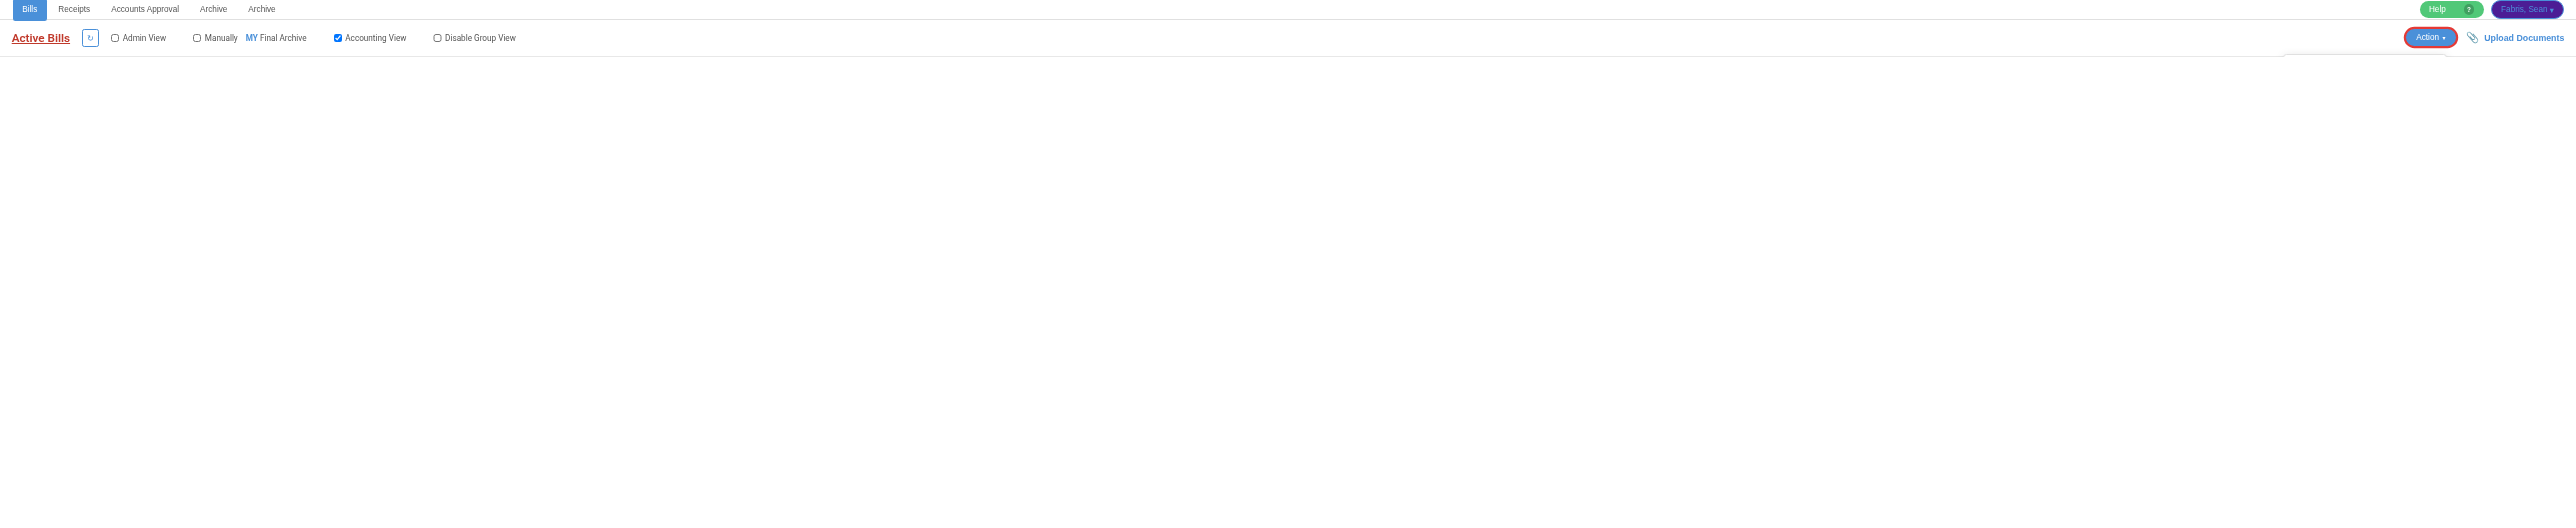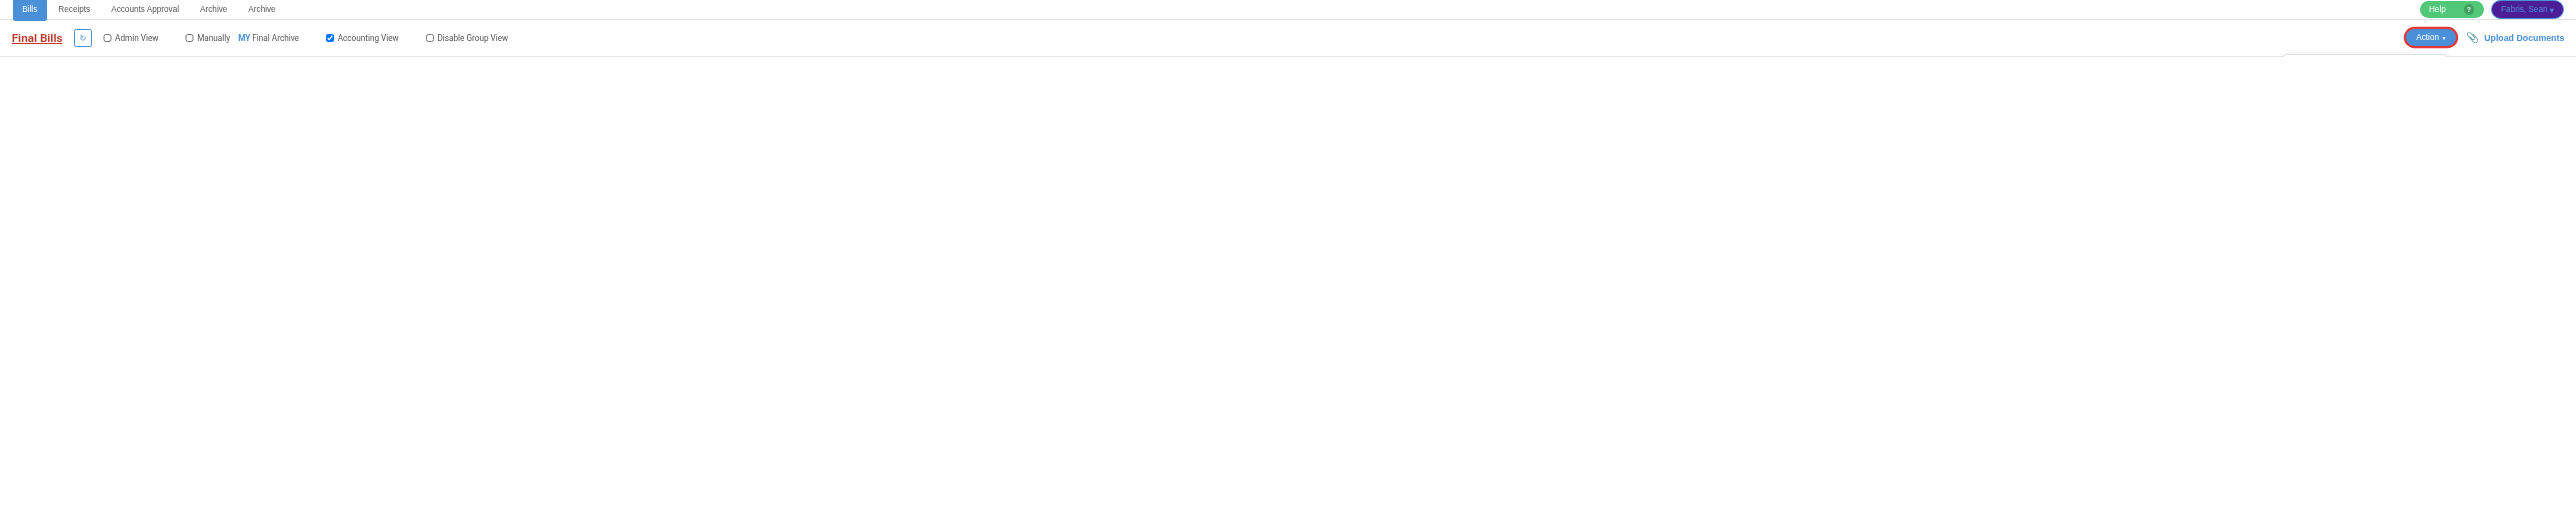--- a/index.html
+++ b/index.html
@@ -269,21 +269,21 @@
       <span class="help-icon-circle">?</span>
     </button>
     <button class="user-btn">
       <span>Fabris, Sean</span>
       <span>▾</span>
     </button>
   </div>
 </nav>
 
 <div class="toolbar">
-  <span class="active-bills-title">Final Bills</span>
+  <span class="active-bills-title">Active Bills</span>
 
   <button class="refresh-btn">
     <span>↻</span>
   </button>
 
   <div class="checkbox-group">
 
     <label class="checkbox-item">
       <input type="checkbox" style="">
       <span>Admin View</span>

